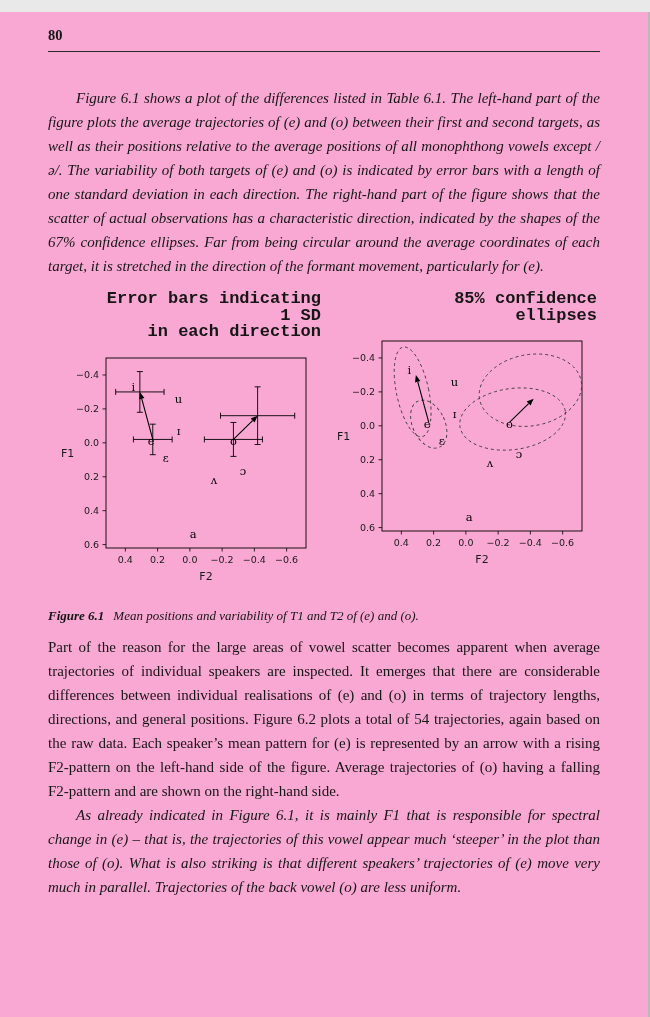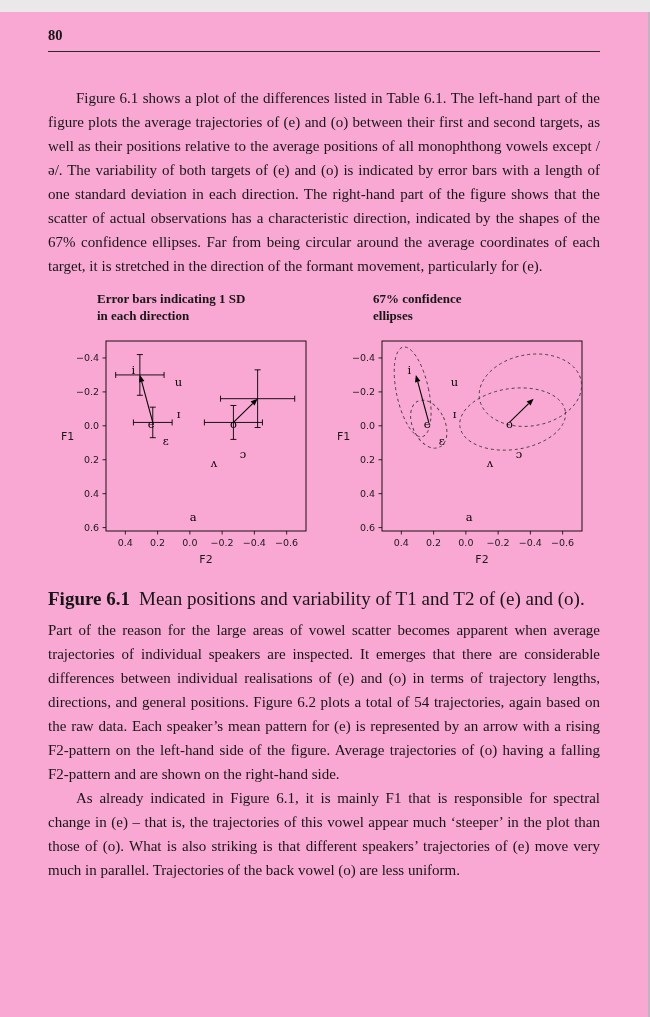--- a/index.html
+++ b/index.html
@@ -13,38 +13,38 @@
   .running-head {
     padding:15px 48px 0 48px; display:flex; align-items:baseline; gap:21px;
     font-size:14.5px;
   }
   .pagenum { font-weight:bold; }
   .head-rule { margin:7px 48px 0 48px; border-top:1.2px solid #2a2a2a; }
   .body-text {
     margin:34px 48px 0 48px; font-size:15px; line-height:24px;
     text-align:justify;
   }
-  .para.indent { text-indent:28px; }
+  .para.indent { text-indent:28px;font-style:italic; }
   .fig { margin:13px 0 7px 0; }
   .plots-row { display:flex; justify-content:center; gap:6px; }
   .panel { width:270px; }
   .plot-title {
-    font-weight:bold; font-size:13px; line-height:16.5px; text-align:left;
+    font-weight:bold; font-size:17px; line-height:16.5px; text-align:right;
     white-space:pre-line; padding-left:46px; margin-bottom:7px;
-    font-family:Liberation Serif, serif;
+    font-family:Liberation Mono, monospace;
   }
   svg { display:block; }
   svg text { font-family:"DejaVu Sans","Liberation Sans",sans-serif; }
   svg text.tick { font-size:9.5px; fill:#1a1a1a; }
   svg text.axis-label { font-size:11px; fill:#1a1a1a; }
   svg text.vowel {
     font-size:11.5px; fill:#000;
     font-family:"DejaVu Serif","DejaVu Sans",serif;
   }
-  .caption { margin-top:13px; font-size:19px; text-align:left; }
+  .caption { margin-top:13px; font-size:13px; text-align:left;font-style:italic; }
   .cap-label { font-weight:bold; margin-right:9px; }
 </style>
 </head>
 <body>
 
 <div class="page">
 
   <header class="running-head">
     <span class="pagenum">80</span>
   </header>
@@ -120,21 +120,21 @@
               <text x="127.58064516129032" y="86.74642857142857" text-anchor="middle" class="vowel">ɪ</text>
               <text x="100.16129032258064" y="96.92499999999998" text-anchor="middle" class="vowel">e</text>
               <text x="114.67741935483872" y="113.88928571428569" text-anchor="middle" class="vowel">ɛ</text>
               <text x="163.06451612903226" y="135.94285714285712" text-anchor="middle" class="vowel">ʌ</text>
               <text x="192.0967741935484" y="127.46071428571427" text-anchor="middle" class="vowel">ɔ</text>
               <text x="182.4193548387097" y="96.92499999999998" text-anchor="middle" class="vowel">o</text>
               <text x="142.0967741935484" y="190.22857142857143" text-anchor="middle" class="vowel">a</text>
             </svg>
         </div>
         <div class="panel">
-          <div class="plot-title">67% confidence
+          <div class="plot-title">85% confidence
 ellipses</div>
           <svg viewBox="0 0 265 243" width="265" height="243">
               <rect x="55" y="10" width="200" height="190" fill="none" stroke="#000" stroke-width="0.9"></rect>
               <line x1="74.35483870967742" y1="200" x2="74.35483870967742" y2="203.5" stroke="#000" stroke-width="0.8"></line>
               <text x="74.35483870967742" y="215" text-anchor="middle" class="tick">0.4</text>
               <line x1="106.61290322580645" y1="200" x2="106.61290322580645" y2="203.5" stroke="#000" stroke-width="0.8"></line>
               <text x="106.61290322580645" y="215" text-anchor="middle" class="tick">0.2</text>
               <line x1="138.8709677419355" y1="200" x2="138.8709677419355" y2="203.5" stroke="#000" stroke-width="0.8"></line>
               <text x="138.8709677419355" y="215" text-anchor="middle" class="tick">0.0</text>
               <line x1="171.1290322580645" y1="200" x2="171.1290322580645" y2="203.5" stroke="#000" stroke-width="0.8"></line>

